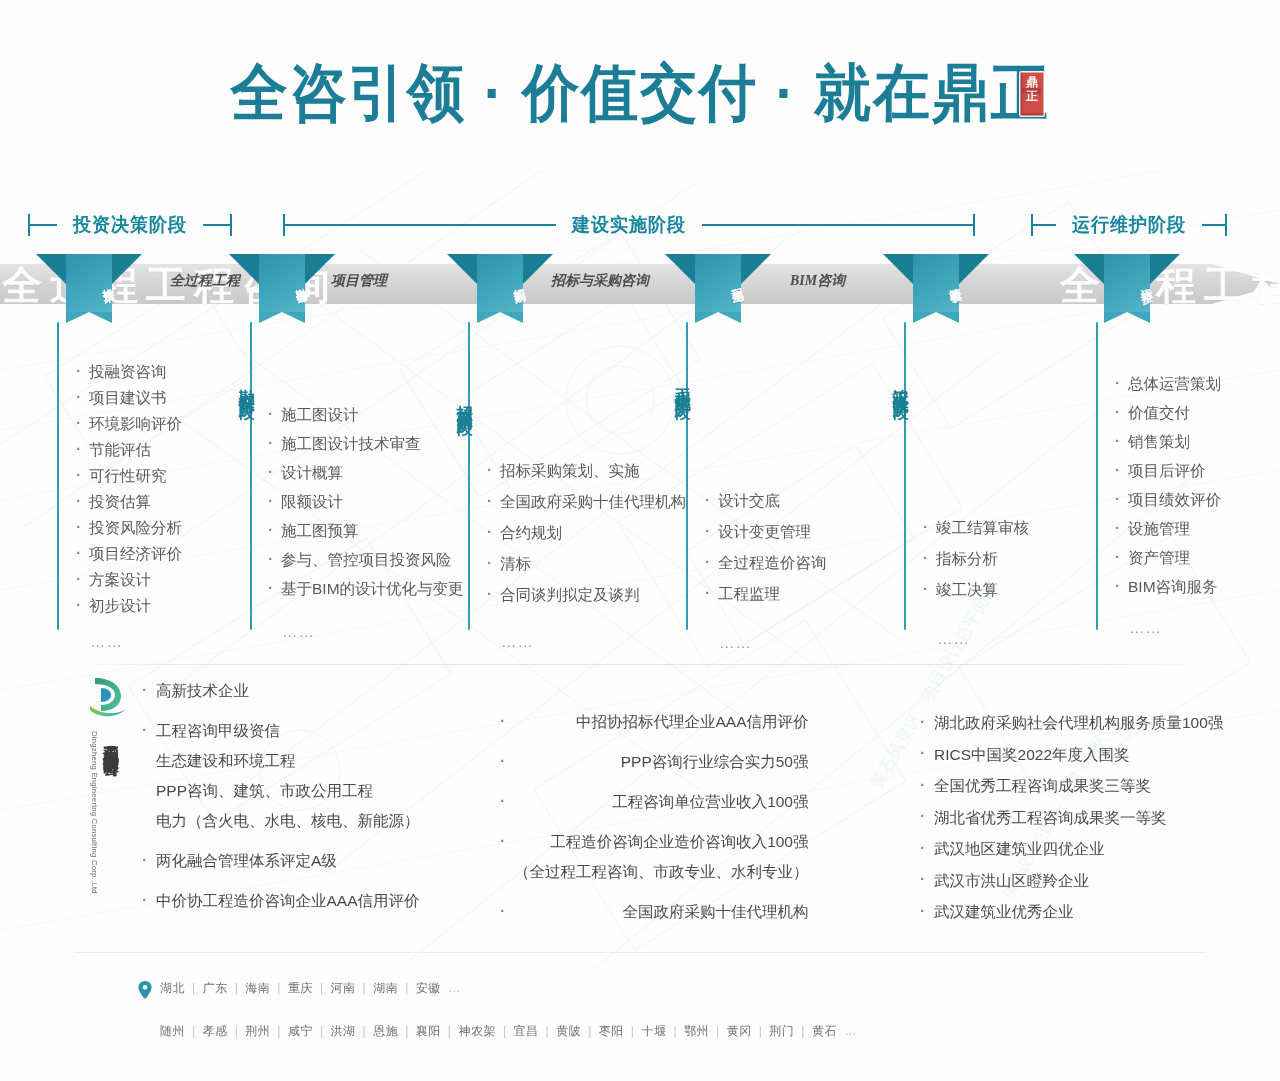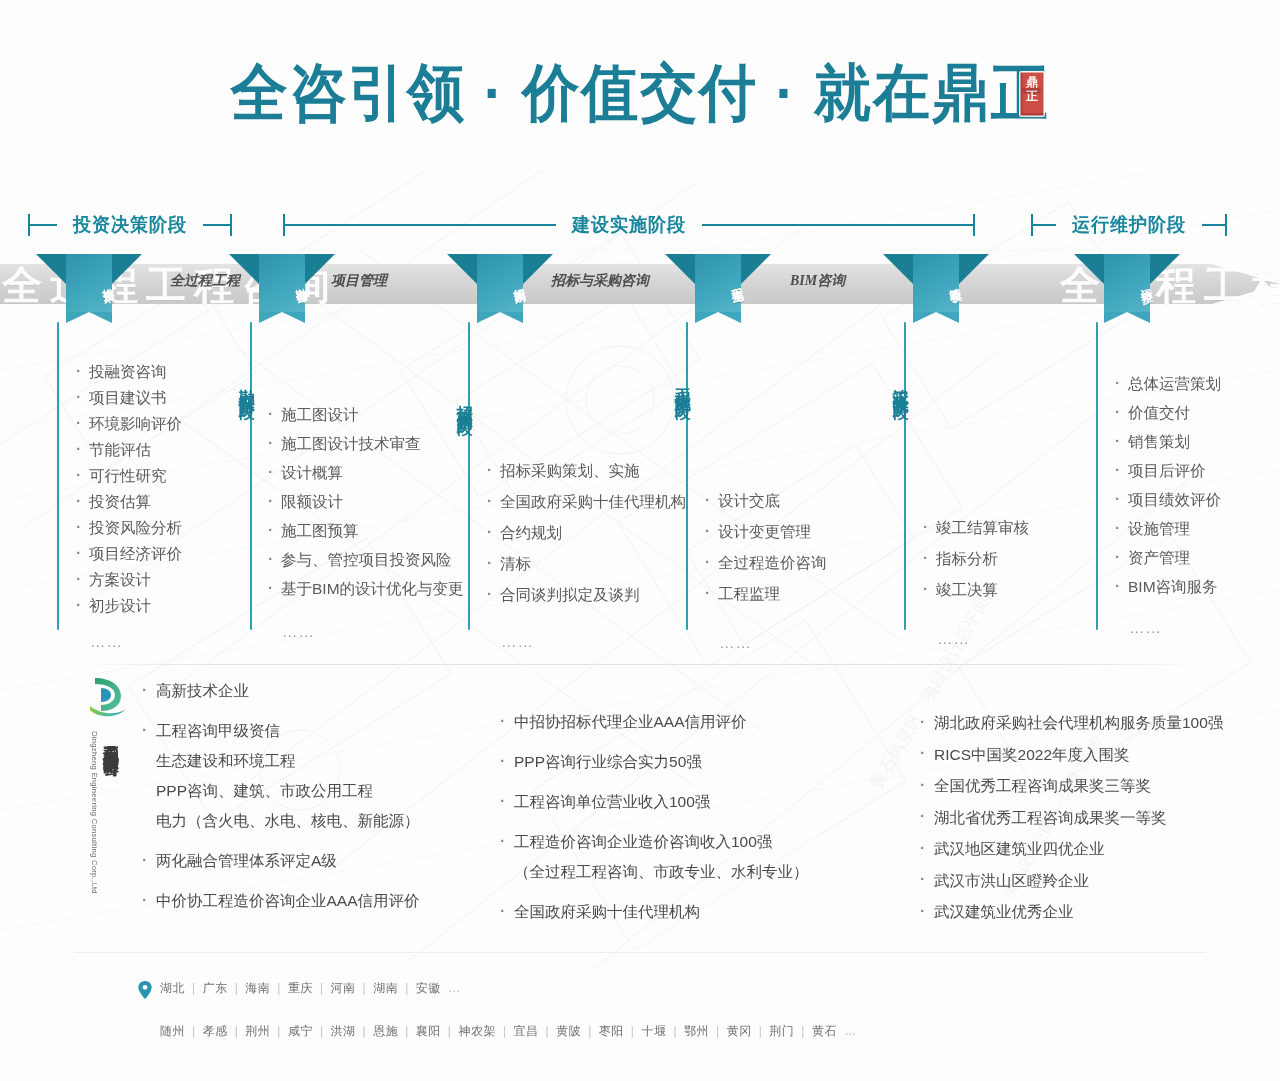--- a/index.html
+++ b/index.html
@@ -477,21 +477,21 @@
   <div class="cred" style="left:142px; top:676px; line-height:30px;">
     <span class="ci">高新技术企业</span>
     <span class="ci" style="margin-top:10px;">工程咨询甲级资信</span>
     <span class="sub">生态建设和环境工程</span>
     <span class="sub">PPP咨询、建筑、市政公用工程</span>
     <span class="sub">电力（含火电、水电、核电、新能源）</span>
     <span class="ci" style="margin-top:10px;">两化融合管理体系评定A级</span>
     <span class="ci" style="margin-top:10px;">中价协工程造价咨询企业AAA信用评价</span>
   </div>
 
-  <div class="cred" style="left:500px; top:707px; line-height:30px;">
+  <div class="cred" style="left:500px; top:707px; line-height:30px;text-align:right;">
     <span class="ci">中招协招标代理企业AAA信用评价</span>
     <span class="ci" style="margin-top:10px;">PPP咨询行业综合实力50强</span>
     <span class="ci" style="margin-top:10px;">工程咨询单位营业收入100强</span>
     <span class="ci" style="margin-top:10px;">工程造价咨询企业造价咨询收入100强</span>
     <span class="sub">（全过程工程咨询、市政专业、水利专业）</span>
     <span class="ci" style="margin-top:10px;">全国政府采购十佳代理机构</span>
   </div>
 
   <div class="cred" style="left:920px; top:707px; line-height:31.5px;">
     <span class="ci">湖北政府采购社会代理机构服务质量100强</span>

